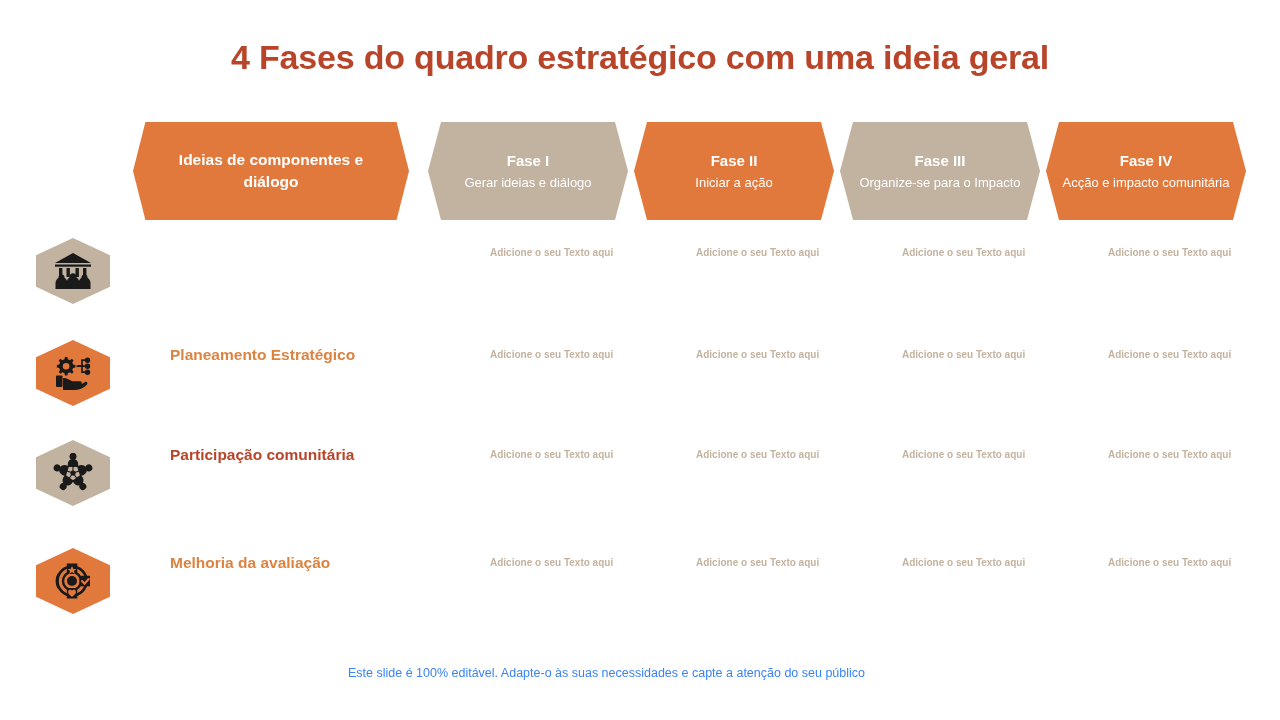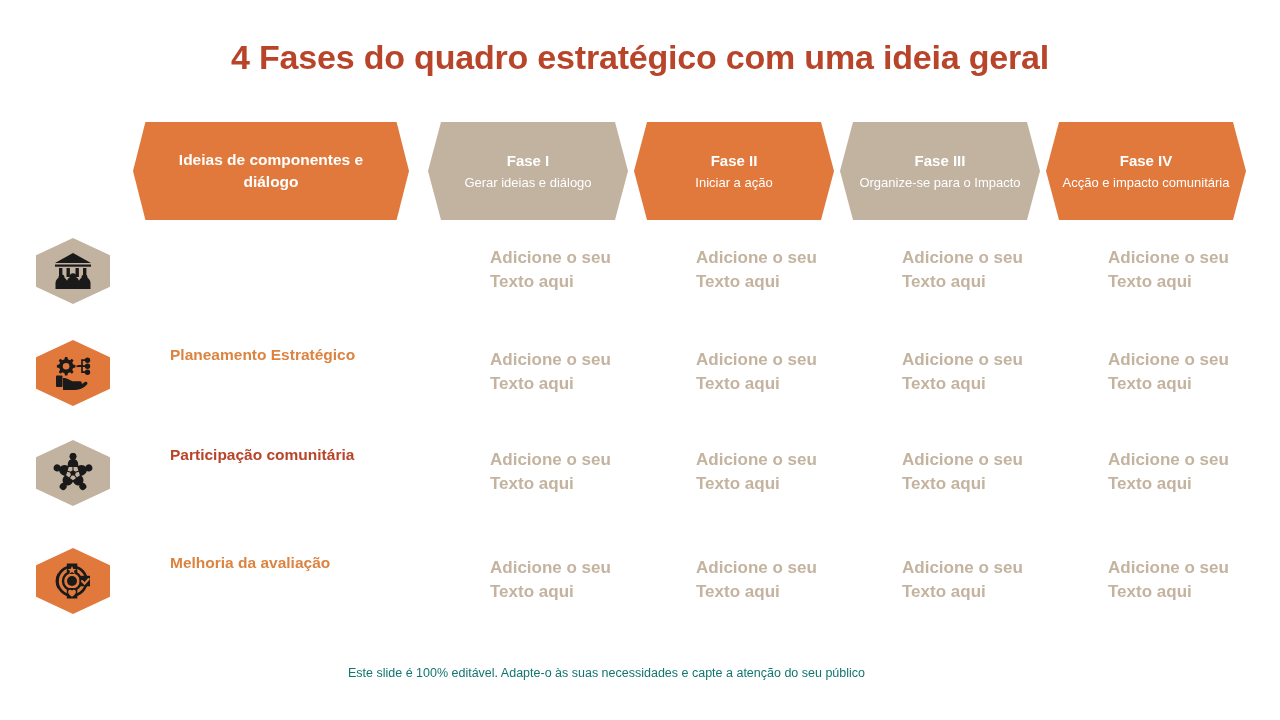--- a/index.html
+++ b/index.html
@@ -98,35 +98,35 @@
     top: 3px;
     width: 260px;
     font-size: 15.5px;
     font-weight: bold;
     line-height: 1.52;
   }
   .cell {
     position: absolute;
     top: 8px;
     width: 130px;
-    font-size: 17px;
+    font-size: 10px;
     font-weight: bold;
     line-height: 1.42;
     color: #c3b39f;
   }
 
   
   .footer-note {
     position: absolute;
     bottom: 40px;
     left: 0;
     width: 1213px;
     text-align: center;
     font-size: 12.5px;
-    color: #0f766e;
+    color: #3b82f6;
     white-space: nowrap;
   }
 </style>
 </head>
 <body>
 
 <div class="slide-title">4 Fases do quadro estratégico com uma ideia geral</div>
 
 <div class="banner-row" id="banner-row">
     <div class="banner hex-wide banner-lead" style="left: 133px; width: 276px; background: rgb(225, 121, 60);">

